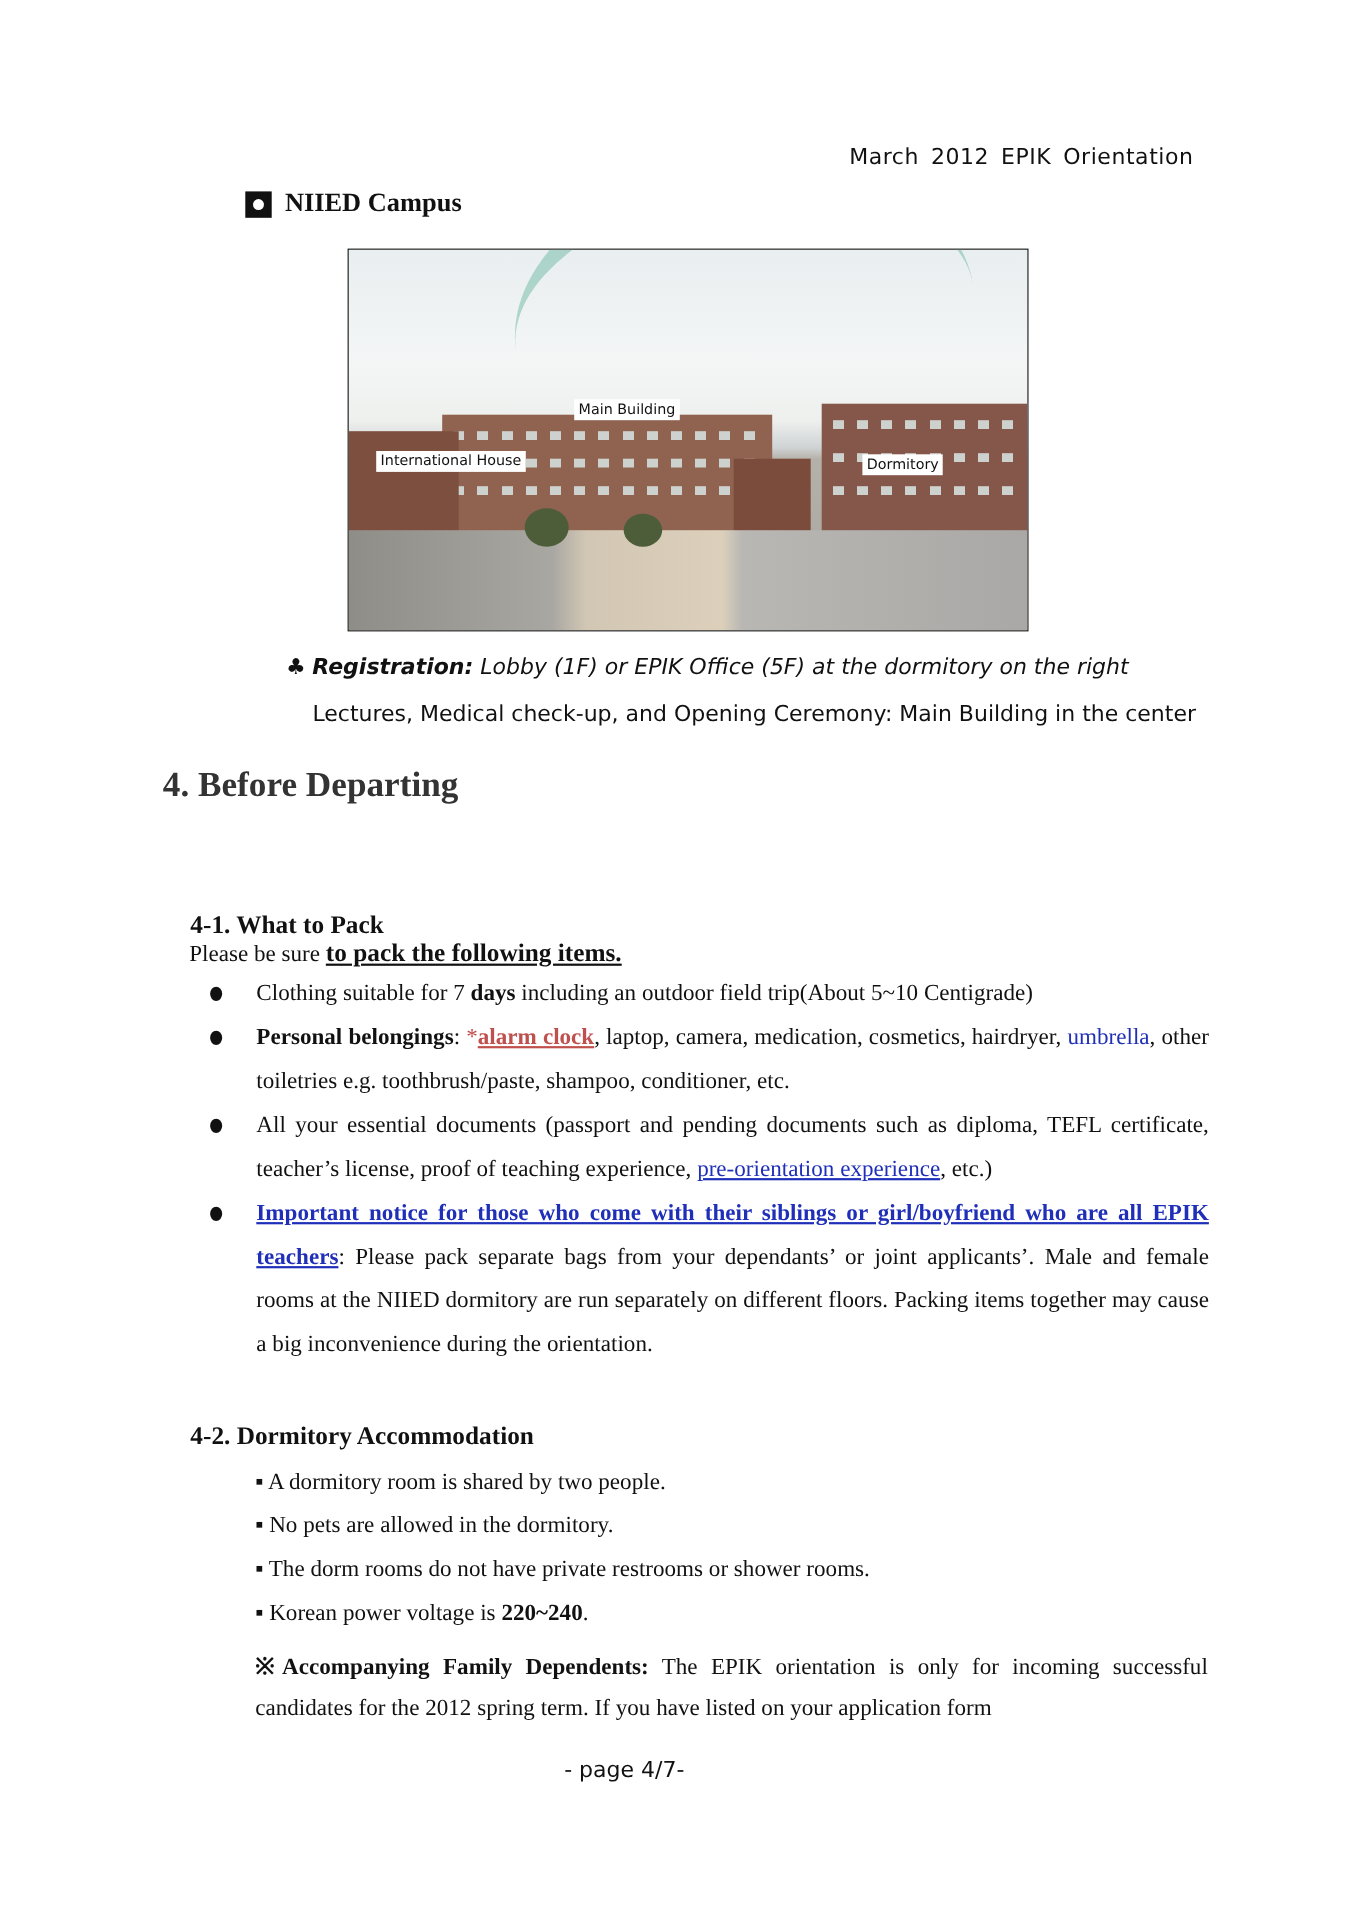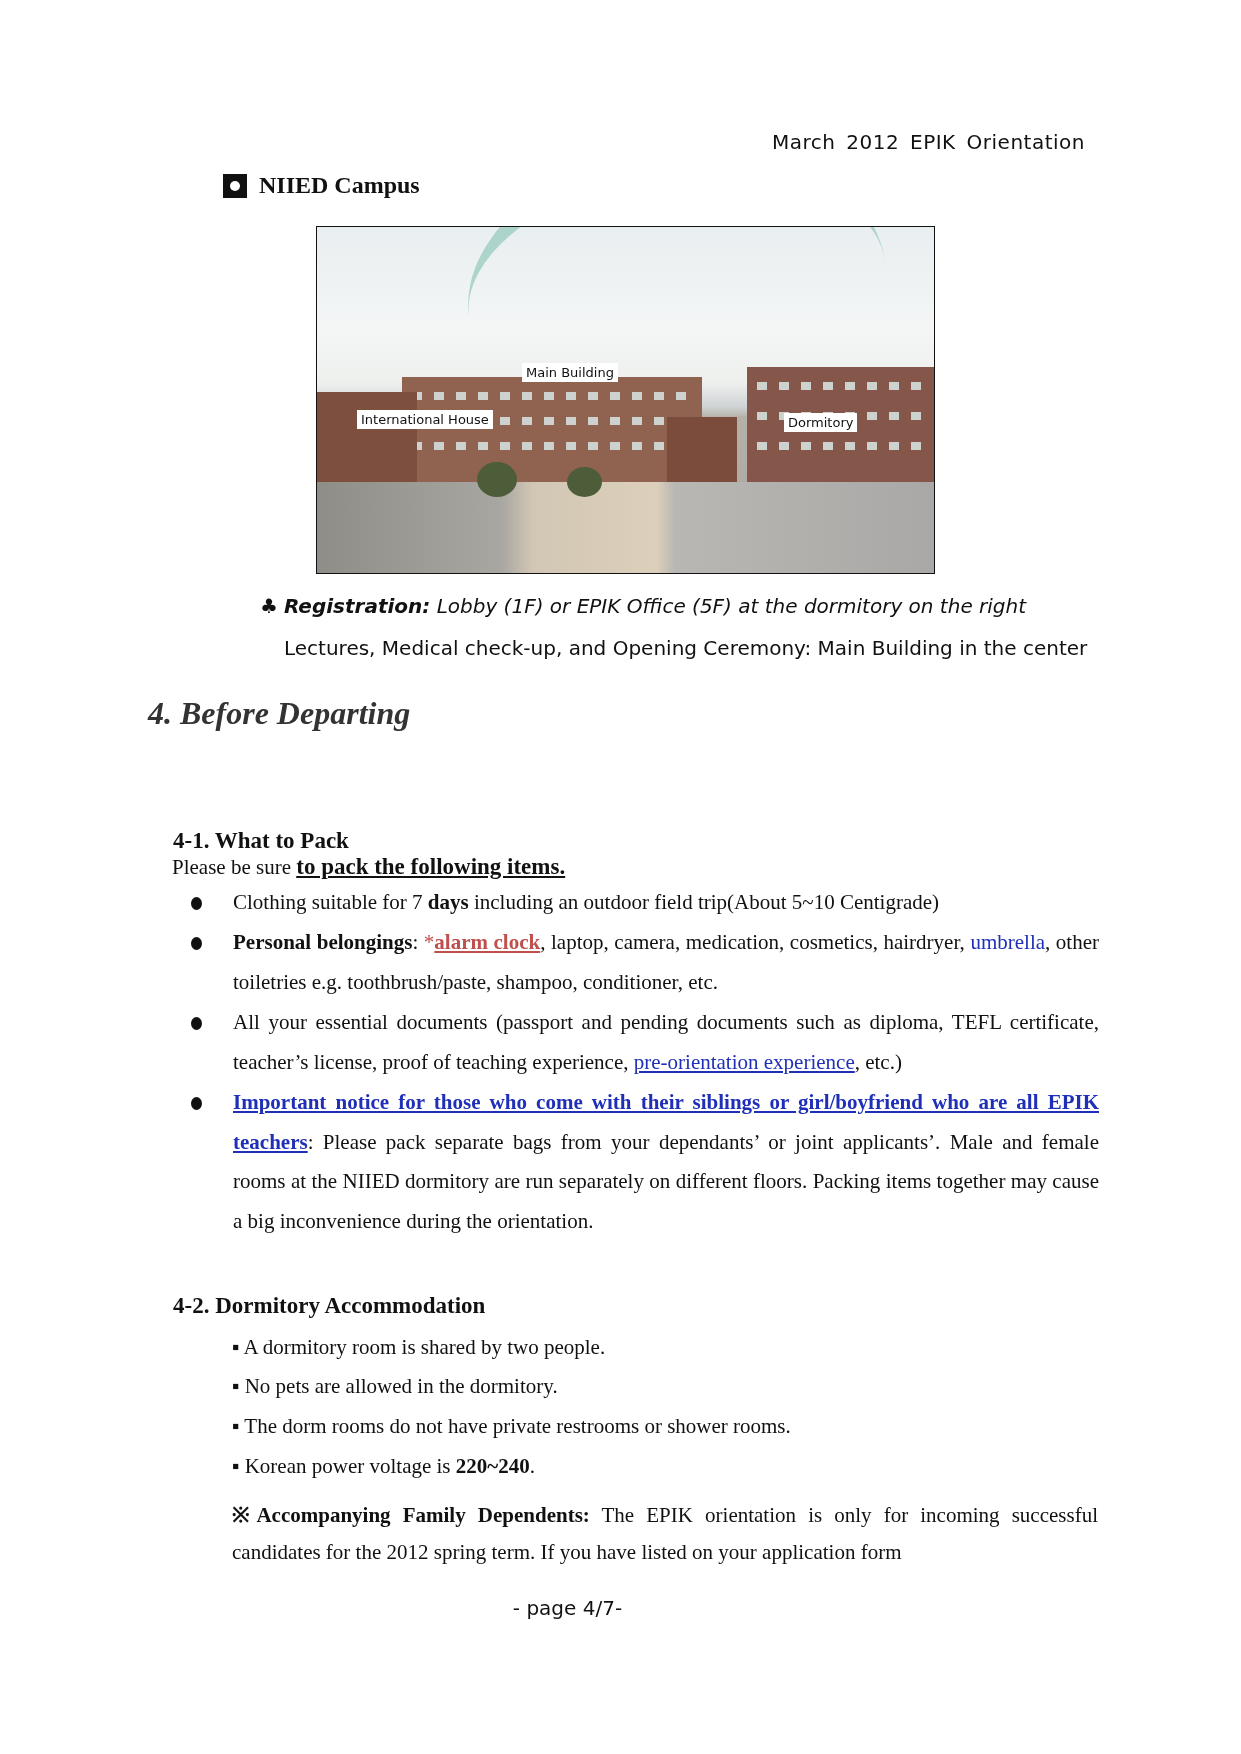--- a/index.html
+++ b/index.html
@@ -27,21 +27,21 @@
   .photo .win { position:absolute; background:repeating-linear-gradient(90deg,#cdd2cf 0 10px,transparent 10px 22px); height:8px; }
   .photo .ground { position:absolute; left:0; top:255px; width:617px; height:91px;
            background:linear-gradient(90deg,#8f8d88 0%,#a9a7a2 30%,#d2c7b4 35%,#dcd0bb 55%,#b8b7b3 58%,#a9a8a6 100%); }
   .photo .tree { position:absolute; border-radius:50%; background:#4d5d3a; }
   .photo .lbl { position:absolute; background:#fff; font-size:13px; padding:2px 4px; color:#111; }
 
   .reg { top:594px; left:260px; font-size:20px;font-style:italic; }
   .reg .club { margin-right:6px; }
   .lect { top:636px; left:284px; font-size:20px; }
 
-  .h1 { top:695px; left:148px; font-size:32px; font-weight:bold; color:#333;font-style:italic; }
+  .h1 { top:695px; left:148px; font-size:32px; font-weight:bold; color:#333; }
   .h2 { font-size:23px; font-weight:bold; }
   .h2a { top:784px; left:173px;margin-top:44px; }
   .intro { top:834px; left:172px; font-size:21px;margin-top:20px; }
   .intro u { font-weight:bold; font-size:23px; }
 
   .bul { left:233px; width:866px; font-size:21px; line-height:39.5px; text-align:justify; }
   .bul .dot { position:absolute; left:-42px; top:14px; width:11px; height:13px; border-radius:50%; background:#111; }
   .b1 { top:883px; } .b2 { top:923px; } .b3 { top:1003px; } .b4 { top:1083px; }
   .red { color:#c0504d; }
   .blue { color:#1f2fb8; }
@@ -73,21 +73,21 @@
   <div class="bld mid"></div>
   <div class="bld left"></div>
   <div class="bld right"></div>
   <div class="win" style="left:440px;top:155px;width:170px;"></div>
   <div class="win" style="left:440px;top:185px;width:170px;"></div>
   <div class="win" style="left:440px;top:215px;width:170px;"></div>
   <div class="ground"></div>
   <div class="tree" style="left:160px;top:235px;width:40px;height:35px;"></div>
   <div class="tree" style="left:250px;top:240px;width:35px;height:30px;"></div>
   <span class="lbl sans" style="left:169px;top:136px;margin-left:36px;">Main Building</span>
-  <span class="lbl sans" style="left:40px;top:183px;">International House</span>
+  <span class="lbl sans" style="left:25px;top:183px;">International House</span>
   <span class="lbl sans" style="left:467px;top:186px;">Dormitory</span>
 </div>
 
 <div class="abs reg sans">
   <span class="club">♣</span><b>Registration:</b><span> Lobby (1F) or EPIK Office (5F) at the dormitory on the right</span>
 </div>
 <div class="abs lect sans">Lectures, Medical check-up, and Opening Ceremony: Main Building in the center</div>
 
 <div class="abs h1 serif">4. Before Departing</div>
 

